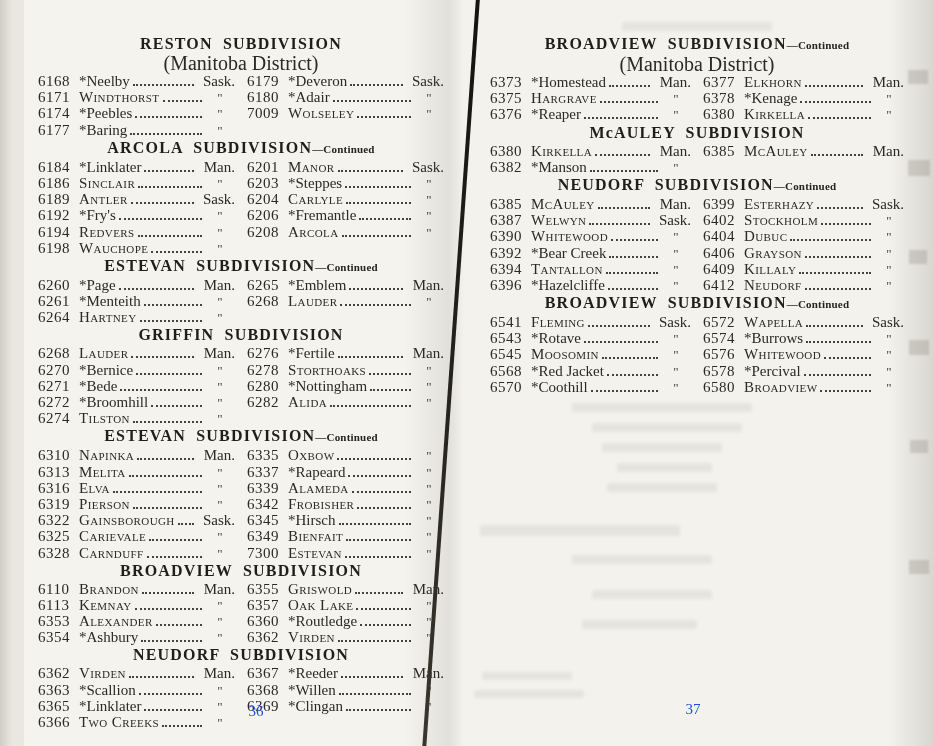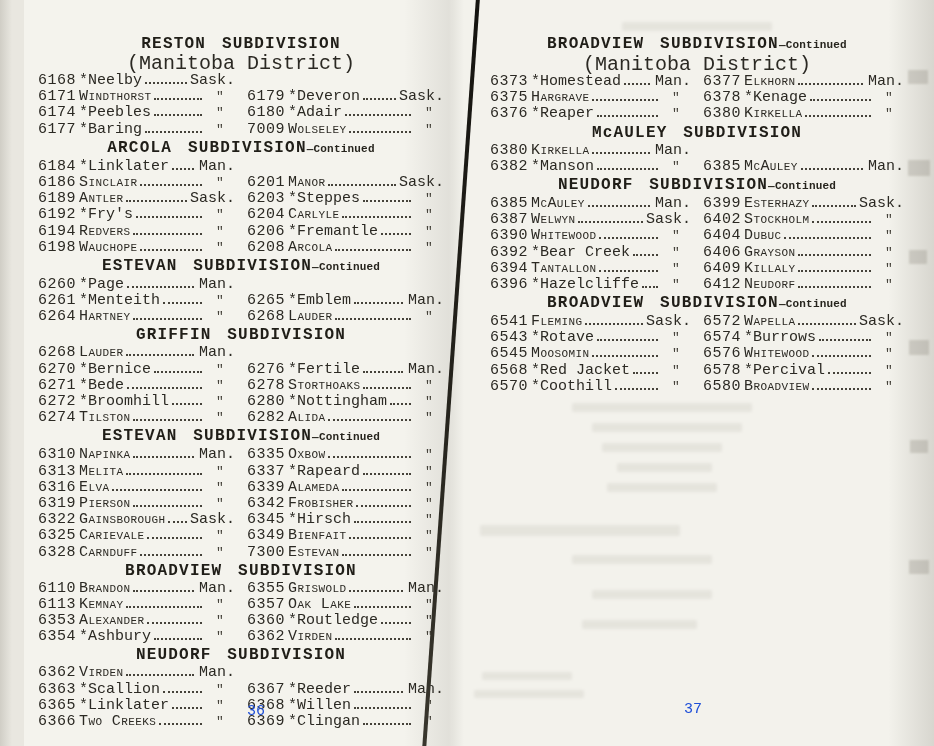--- a/index.html
+++ b/index.html
@@ -2,21 +2,21 @@
 <html><head>
 <meta charset="utf-8">
 <style>
   html,body{margin:0;padding:0;}
   body{
     width:934px;height:746px;overflow:hidden;position:relative;
     background:#e9e7e0;
     font-family:"Liberation Serif","DejaVu Serif",serif;
     color:#2b2923;
   }
-  .page{position:absolute;top:0;height:746px;font-family:Liberation Mono, monospace;}
+  .page{position:absolute;top:0;height:746px;}
   #left-page{left:24px;width:428px;background:#f4f3ed;}
   #right-page{left:452px;width:482px;background:#f3f2ec;}
   #right-page::after{ 
     content:"";position:absolute;top:0;right:0;width:46px;height:746px;
     background:linear-gradient(to right, rgba(0,0,0,0), rgba(90,86,74,.18));
   }
   .page-inner{position:relative;padding:34px 8px 0 14px;}
   #right-page .page-inner{padding-left:38px;padding-right:30px;}
 
   
@@ -32,21 +32,21 @@
   }
   #left-edge-band{position:absolute;left:0;top:0;width:12px;height:746px;
     background:linear-gradient(to right, rgba(120,116,104,.22), rgba(0,0,0,0));}
 
   
   .section{margin:0;}
   .heading{text-align:center;line-height:20px;white-space:nowrap;}
   .heading .ttl{font-weight:bold;font-size:16px;letter-spacing:1.2px;word-spacing:5px;color:#201e18;}
   .heading .sfx{font-weight:bold;font-size:11px;letter-spacing:.2px;color:#26241d;}
   .subtitle{text-align:center;font-size:20px;line-height:19px;color:#2b2923;}
-  .cols{display:flex;align-items:flex-end;}
+  .cols{display:flex;align-items:flex-start;}
   .vrule{width:2px;background:#38352c;margin:2px 7px 2px 3px;}
   .col{flex:1;min-width:0;}
   .row{display:flex;align-items:baseline;height:16.2px;line-height:16.2px;font-size:15px;white-space:nowrap;}
   .num{width:36px;flex:none;letter-spacing:.5px;}
   .name{flex:none;padding-left:5px;}
   .name.caps{font-variant:small-caps;letter-spacing:.4px;}
   .leader{flex:1;border-bottom:2px dotted #45423a;margin:0 3px 4px 3px;min-width:8px;}
   .prov{flex:none;min-width:38px;text-align:right;}
   .prov.ditto{text-align:center;min-width:30px;font-size:13px;color:#45423a;}
 

